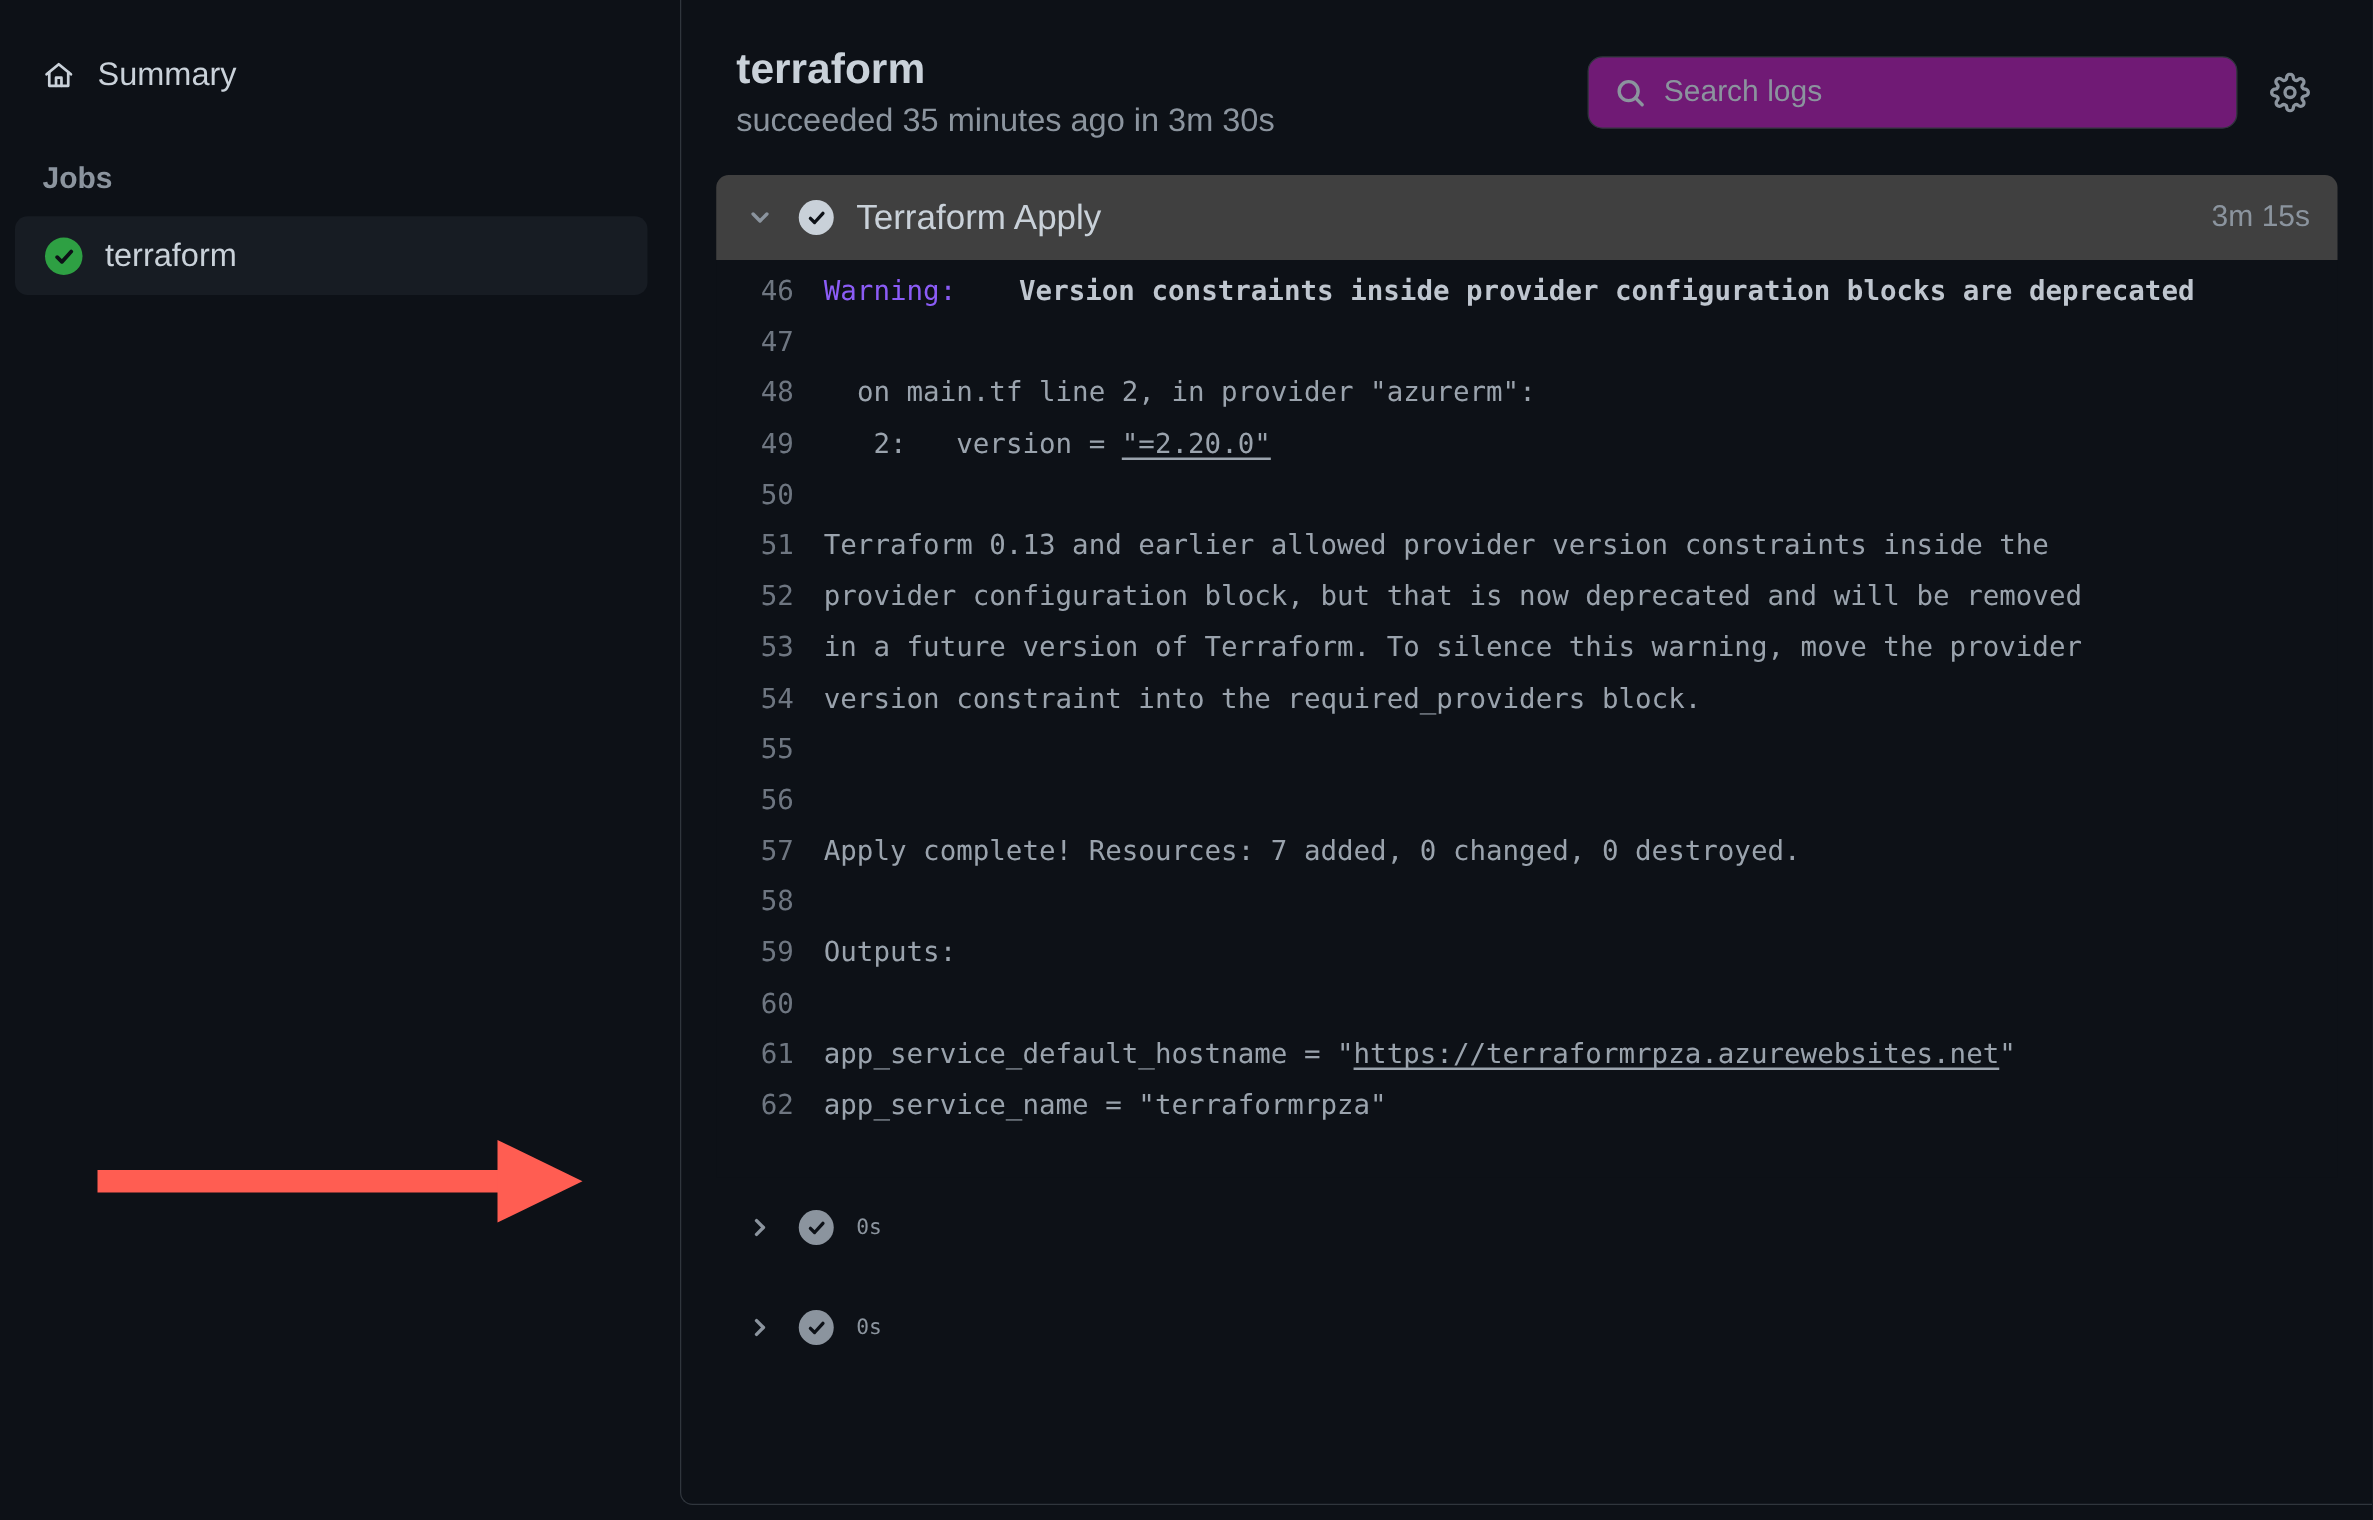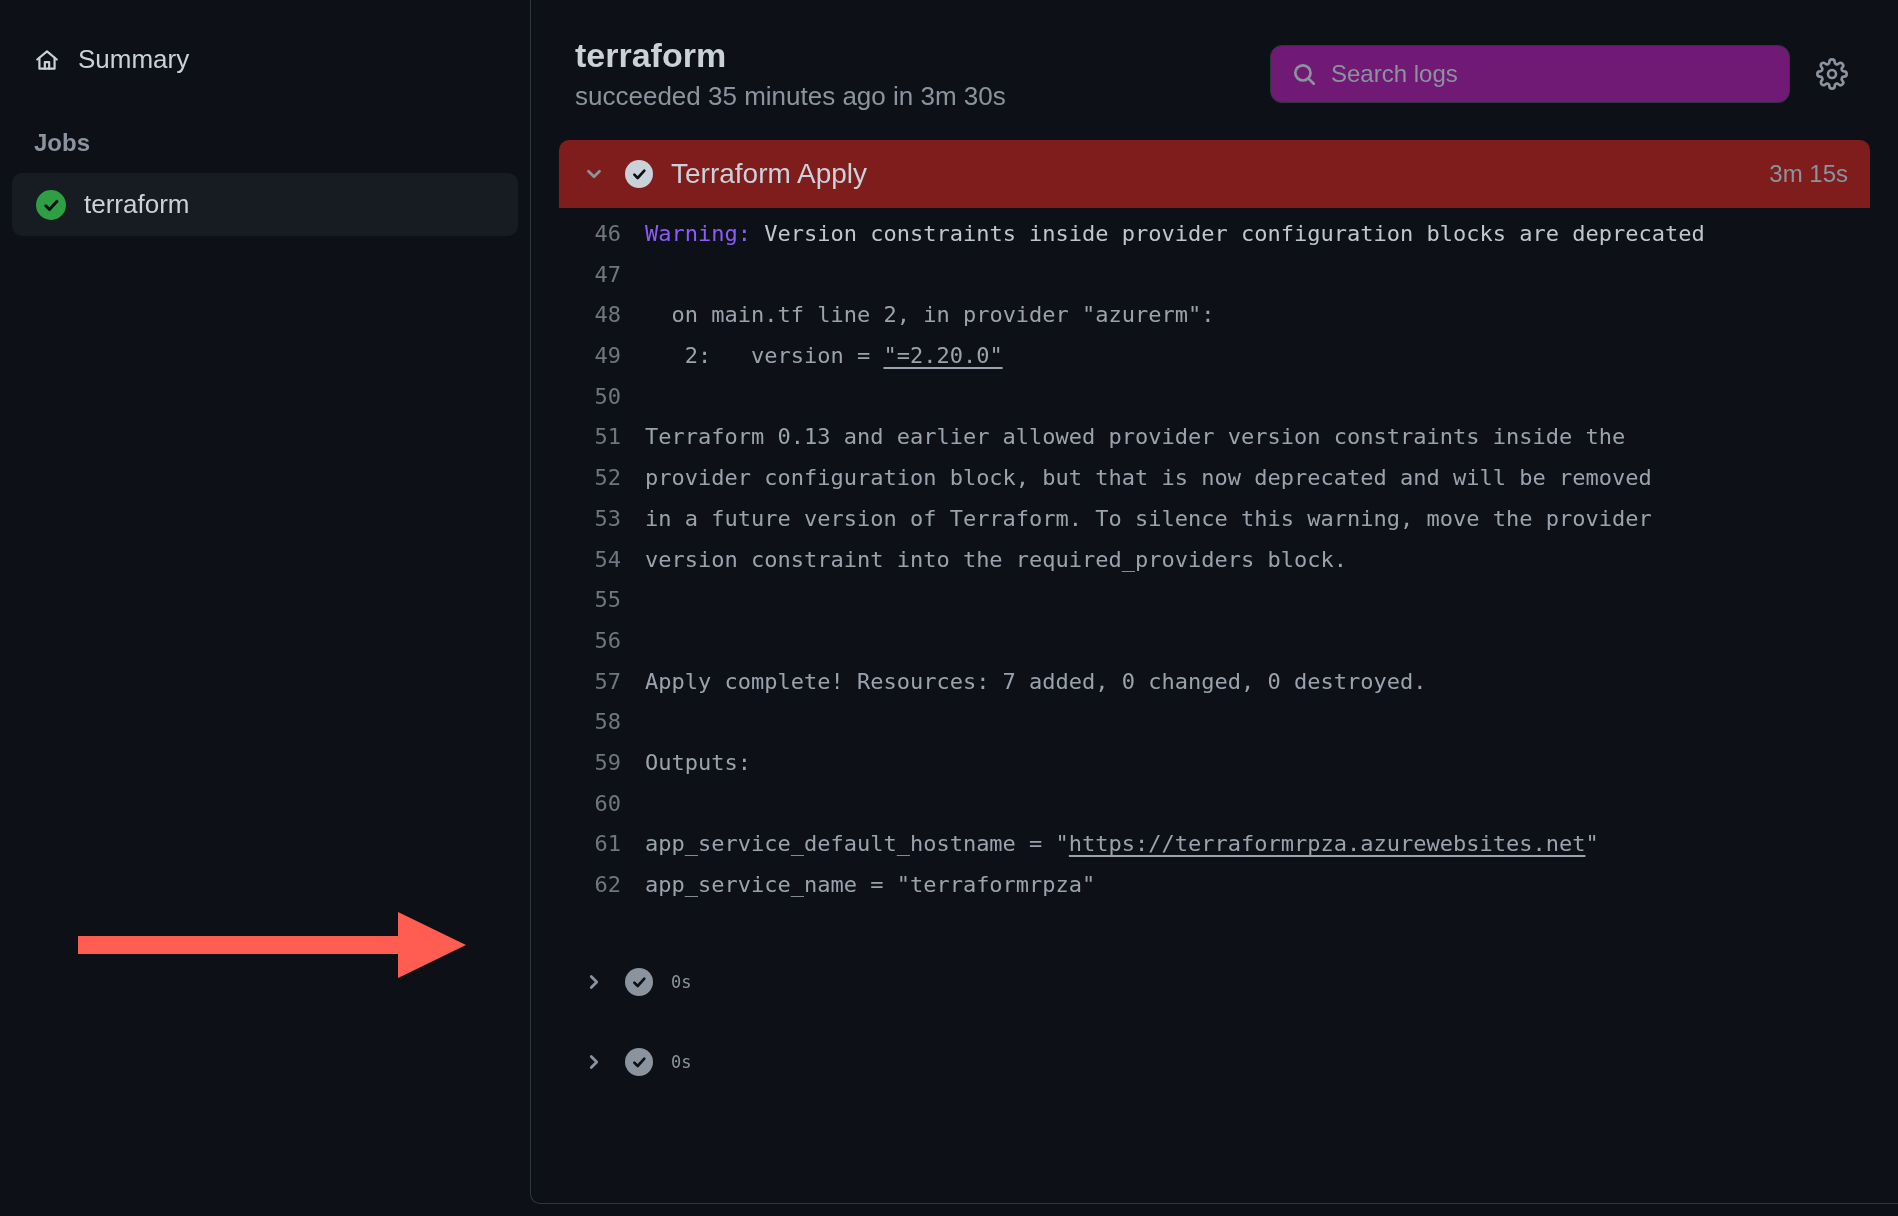--- a/index.html
+++ b/index.html
@@ -9,20 +9,21 @@
     background: #0d1117;
     color: #c9d1d9;
     font-family: -apple-system, BlinkMacSystemFont, "Segoe UI", Helvetica, Arial, sans-serif;
     font-size: 20px;
     overflow: hidden;
   }
   .app {
     display: flex;
     width: 100%;
     height: 100%;
+    gap: 14px;
   }
 
   
   .sidebar {
     width: 530px;
     padding: 30px 10px 30px 10px;
     flex-shrink: 0;
     position: relative;
   }
   .summary-row {
@@ -131,21 +132,21 @@
     justify-content: center;
     color: #8b949e;
     cursor: pointer;
   }
 
   
   .step-header {
     display: flex;
     align-items: center;
     gap: 18px;
-    background: #7f1d1d;
+    background: #404040;
     margin: 0 28px;
     padding: 18px 22px;
     border-radius: 10px 10px 0 0;
     cursor: pointer;
   }
   .step-header .title {
     flex: 1;
     font-size: 28px;
     color: #c9d1d9;
   }
@@ -185,21 +186,21 @@
     color: #6e7681;
     padding-right: 24px;
     user-select: none;
   }
   .log-line .txt {
     flex: 1;
     color: #9aa3ad;
     padding-right: 24px;
   }
   .seg-warn { color: #8b5cf6; font-weight: 400; }
-  .seg-bold { color: #bfc6cf; font-weight: 400; }
+  .seg-bold { color: #bfc6cf; font-weight: 700; margin-left: 37px; }
   .seg-link { text-decoration: underline; text-underline-offset: 4px; color: #9aa3ad; }
 
   
   .step-row {
     display: flex;
     align-items: center;
     gap: 18px;
     margin: 0 28px;
     padding: 26px 22px;
     cursor: pointer;

